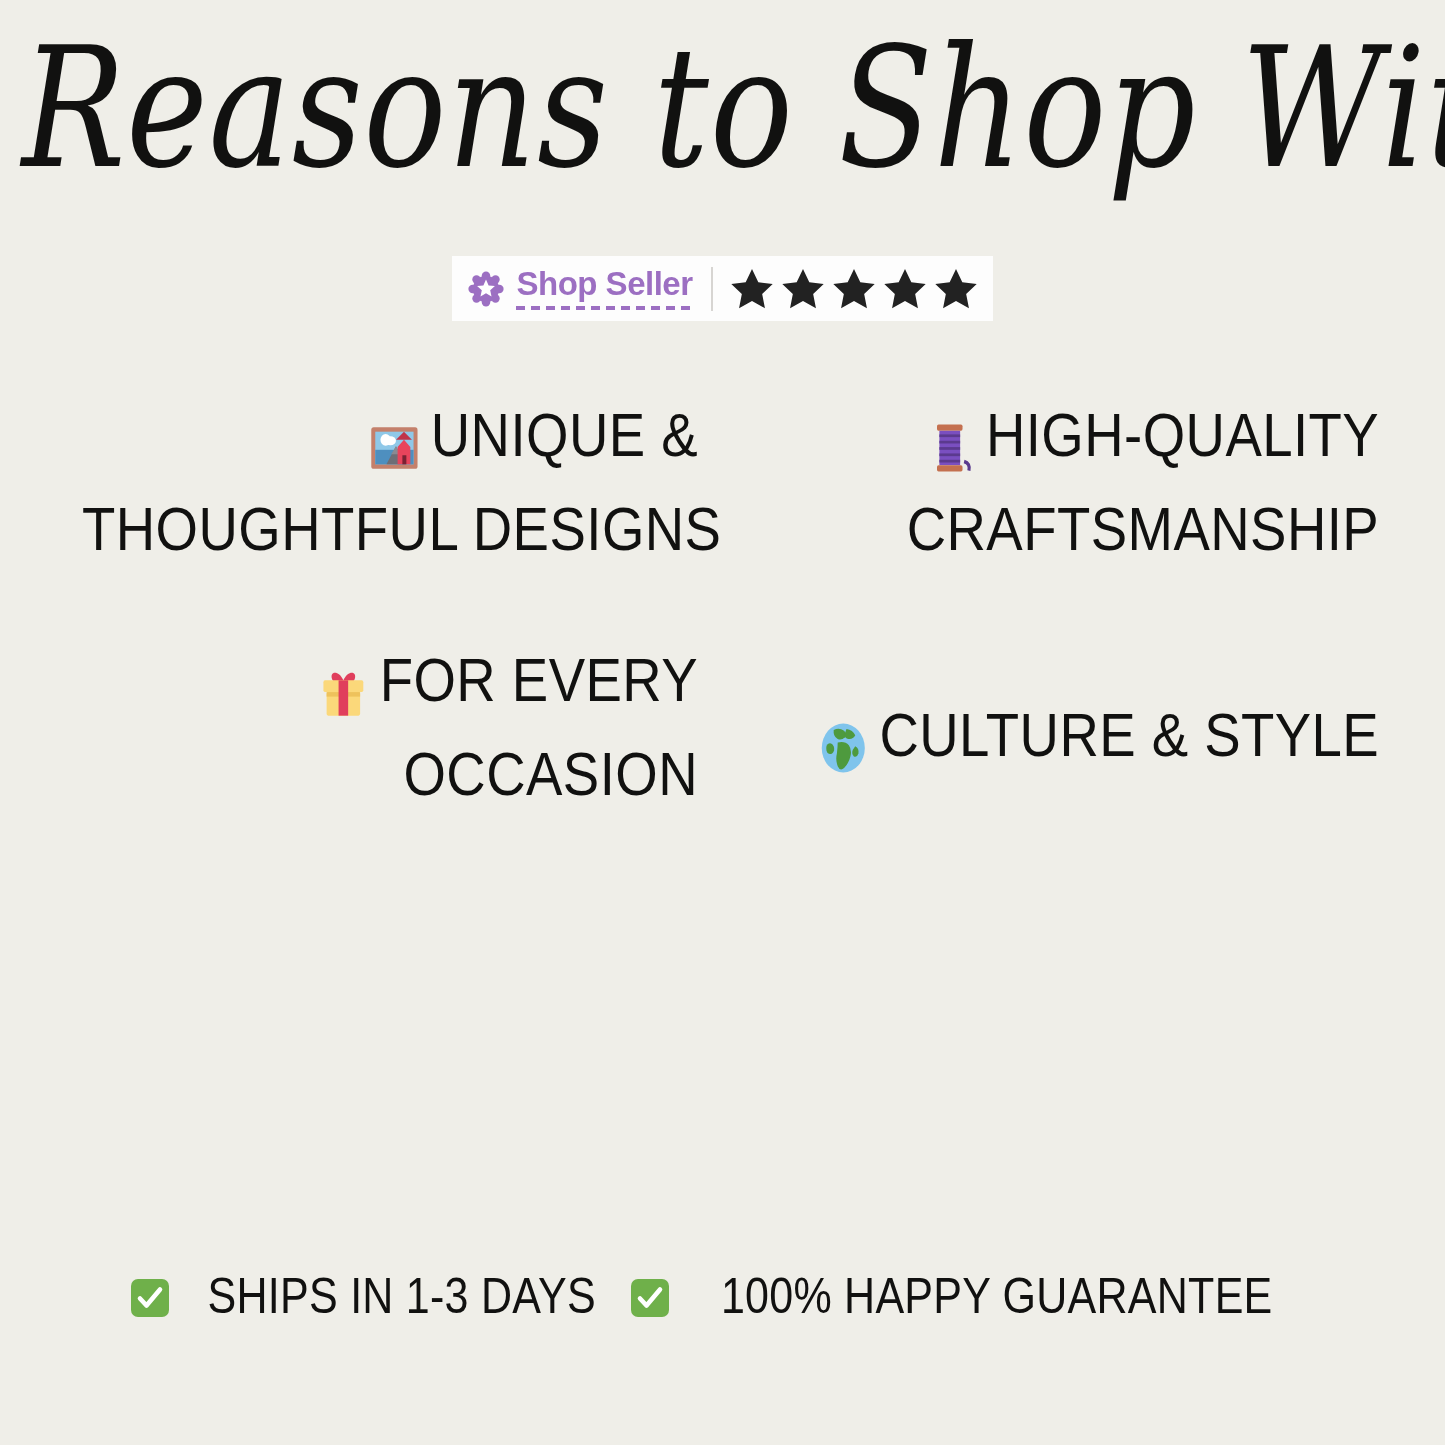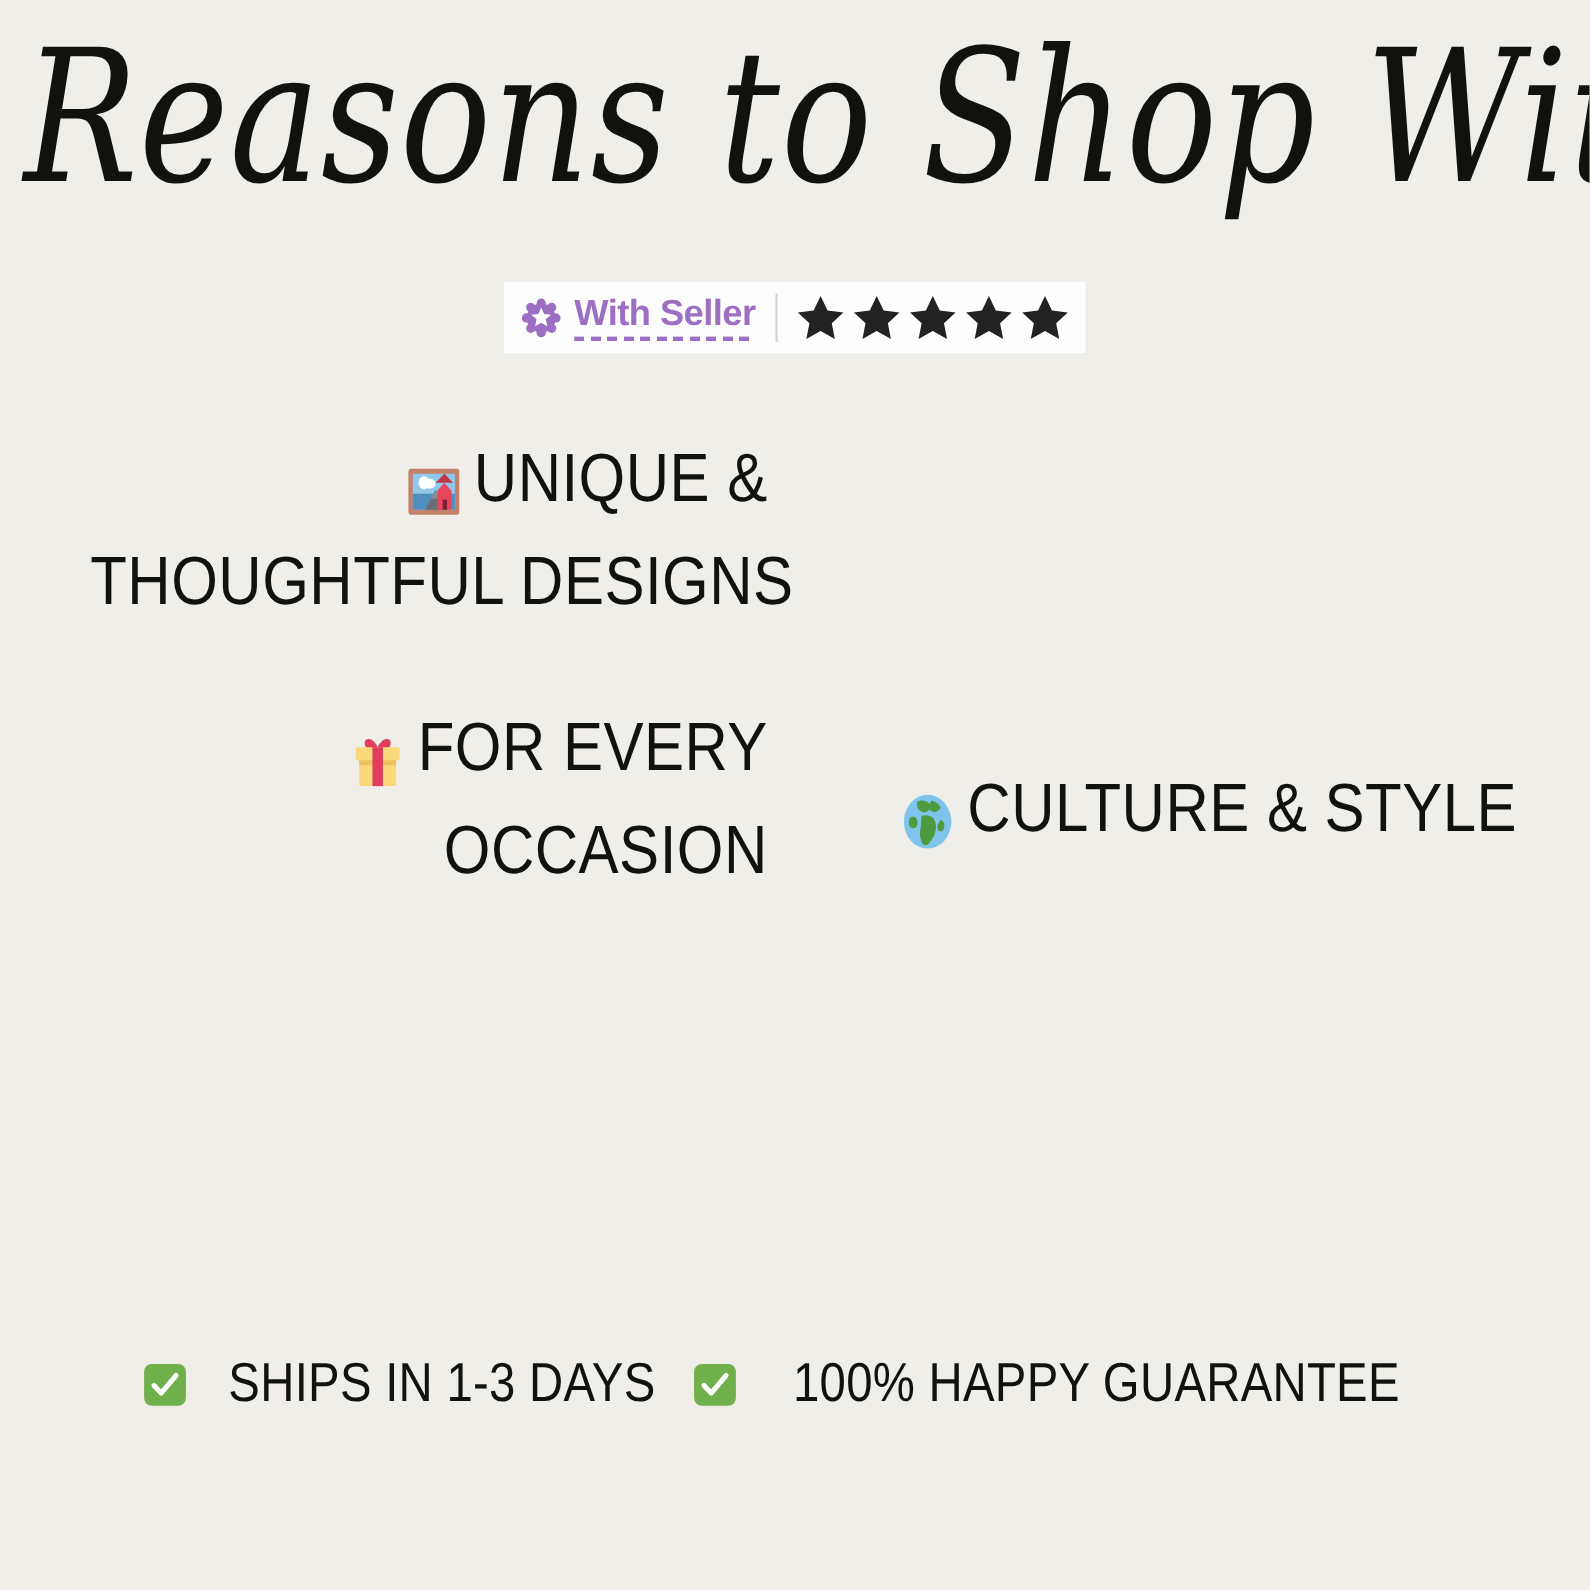--- a/index.html
+++ b/index.html
@@ -147,20 +147,21 @@
     color: #111110;
   }
   .g-line {
     font-family: "Liberation Sans Narrow", "Liberation Sans", sans-serif;
     font-weight: 400;
     font-size: 50px;
     line-height: 70px;
     letter-spacing: 0.3px;
     white-space: nowrap;
     display: block;
+    margin-top: 39px;
   }
   .g-line .txt { transform: scaleX(0.86); display: inline-block; }
   .check {
     display: inline-block;
     width: 40px;
     height: 40px;
     vertical-align: -5px;
     margin: 0 6px 0 2px;
   }
   .check svg { display: block; width: 40px; height: 40px; }
@@ -186,21 +187,21 @@
           <circle cx="8.5" cy="8.5" r="4.2"></circle>
             <circle cx="27.5" cy="8.5" r="4.2"></circle>
           <circle cx="8.5" cy="27.5" r="4.2"></circle>
             <circle cx="27.5" cy="27.5" r="4.2"></circle>
         </g>
         <path fill="#FFFFFF" d="M18 8.6l2.62 5.8 6.3.66-4.72 4.26 1.32 6.2L18 22.3l-5.52 3.22 1.32-6.2-4.72-4.26 6.3-.66z"></path>
       </svg>
     </span>
 
     <span class="ss-text-wrap">
-      <span class="ss-text">With Seller</span>
+      <span class="ss-text">Shop Seller</span>
       <span class="ss-underline"></span>
     </span>
 
     <span class="badge-divider"></span>
 
     <span class="stars">
       <svg viewBox="0 0 24 24" aria-hidden="true">
           <path fill="#222222" d="M12 1.6l3.3 6.9 7.5.95-5.5 5.1 1.45 7.45L12 18.2 5.25 22l1.45-7.45-5.5-5.1 7.5-.95z"></path>
         </svg>
       <svg viewBox="0 0 24 24" aria-hidden="true">
@@ -231,20 +232,36 @@
             <ellipse cx="27" cy="24" rx="7" ry="5" fill="#FFFFFF"></ellipse>
             <path d="M22 50 L34 30 L46 50 Z" fill="#6E6E76"></path>
             <path d="M34 30 L40 39 L28 39 Z" fill="#8A8A92"></path>
             <path d="M36 31 l8-8 8 8 v19 h-16 z" fill="#E8445C"></path>
             <path d="M34 23 l10-9 10 9 z" fill="#C0344A"></path>
             <rect x="42" y="40" width="5" height="10" fill="#7A2233"></rect>
           </svg></span><span>UNIQUE &amp;</span></span>
     <span class="line">THOUGHTFUL DESIGNS</span>
   </div>
 
+  <div class="feature" id="f-quality">
+    <span class="line"><span class="emoji"><svg width="58" height="58" viewBox="0 0 64 64" aria-hidden="true">
+            <path d="M50 47 q8 2 6 10" stroke="#5B3A8E" stroke-width="4" fill="none"></path>
+            <rect x="16" y="6" width="32" height="7" rx="2" fill="#C4704F"></rect>
+            <rect x="19" y="13" width="26" height="38" fill="#7A4FC0"></rect>
+            <g fill="#5B3A8E">
+              <rect x="19" y="17" width="26" height="3"></rect>
+              <rect x="19" y="24" width="26" height="3"></rect>
+              <rect x="19" y="31" width="26" height="3"></rect>
+              <rect x="19" y="38" width="26" height="3"></rect>
+              <rect x="19" y="45" width="26" height="3"></rect>
+            </g>
+            <rect x="16" y="51" width="32" height="7" rx="2" fill="#C4704F"></rect>
+          </svg></span><span>HIGH-QUALITY</span></span>
+    <span class="line">CRAFTSMANSHIP</span>
+  </div>
 
   <div class="feature" id="f-culture">
     <span class="line"><span class="emoji"><svg width="58" height="58" viewBox="0 0 64 64" aria-hidden="true">
             <circle cx="32" cy="32" r="27" fill="#7FC4EC"></circle>
             <path d="M20 12 q7-3 13 1 q4 3 1 7 q-4 4-9 2 q-6-3-5-10z" fill="#4E9A3E"></path>
             <path d="M36 11 q8 1 11 7 q-3 5-9 4 q-5-1-4-6z" fill="#4E9A3E"></path>
             <path d="M25 26 q9-2 14 3 q4 5 2 12 q-2 8-8 13 q-5 4-8-2 q-3-7-1-14 q1-7 1-12z" fill="#4E9A3E"></path>
             <path d="M12 28 q5-3 8 2 q2 5-2 8 q-5 2-7-3 q-1-5 1-7z" fill="#4E9A3E"></path>
             <path d="M47 30 q5 2 4 8 q-2 5-6 3 q-3-3-1-7z" fill="#4E9A3E"></path>
           </svg></span><span>CULTURE &amp; STYLE</span></span>

